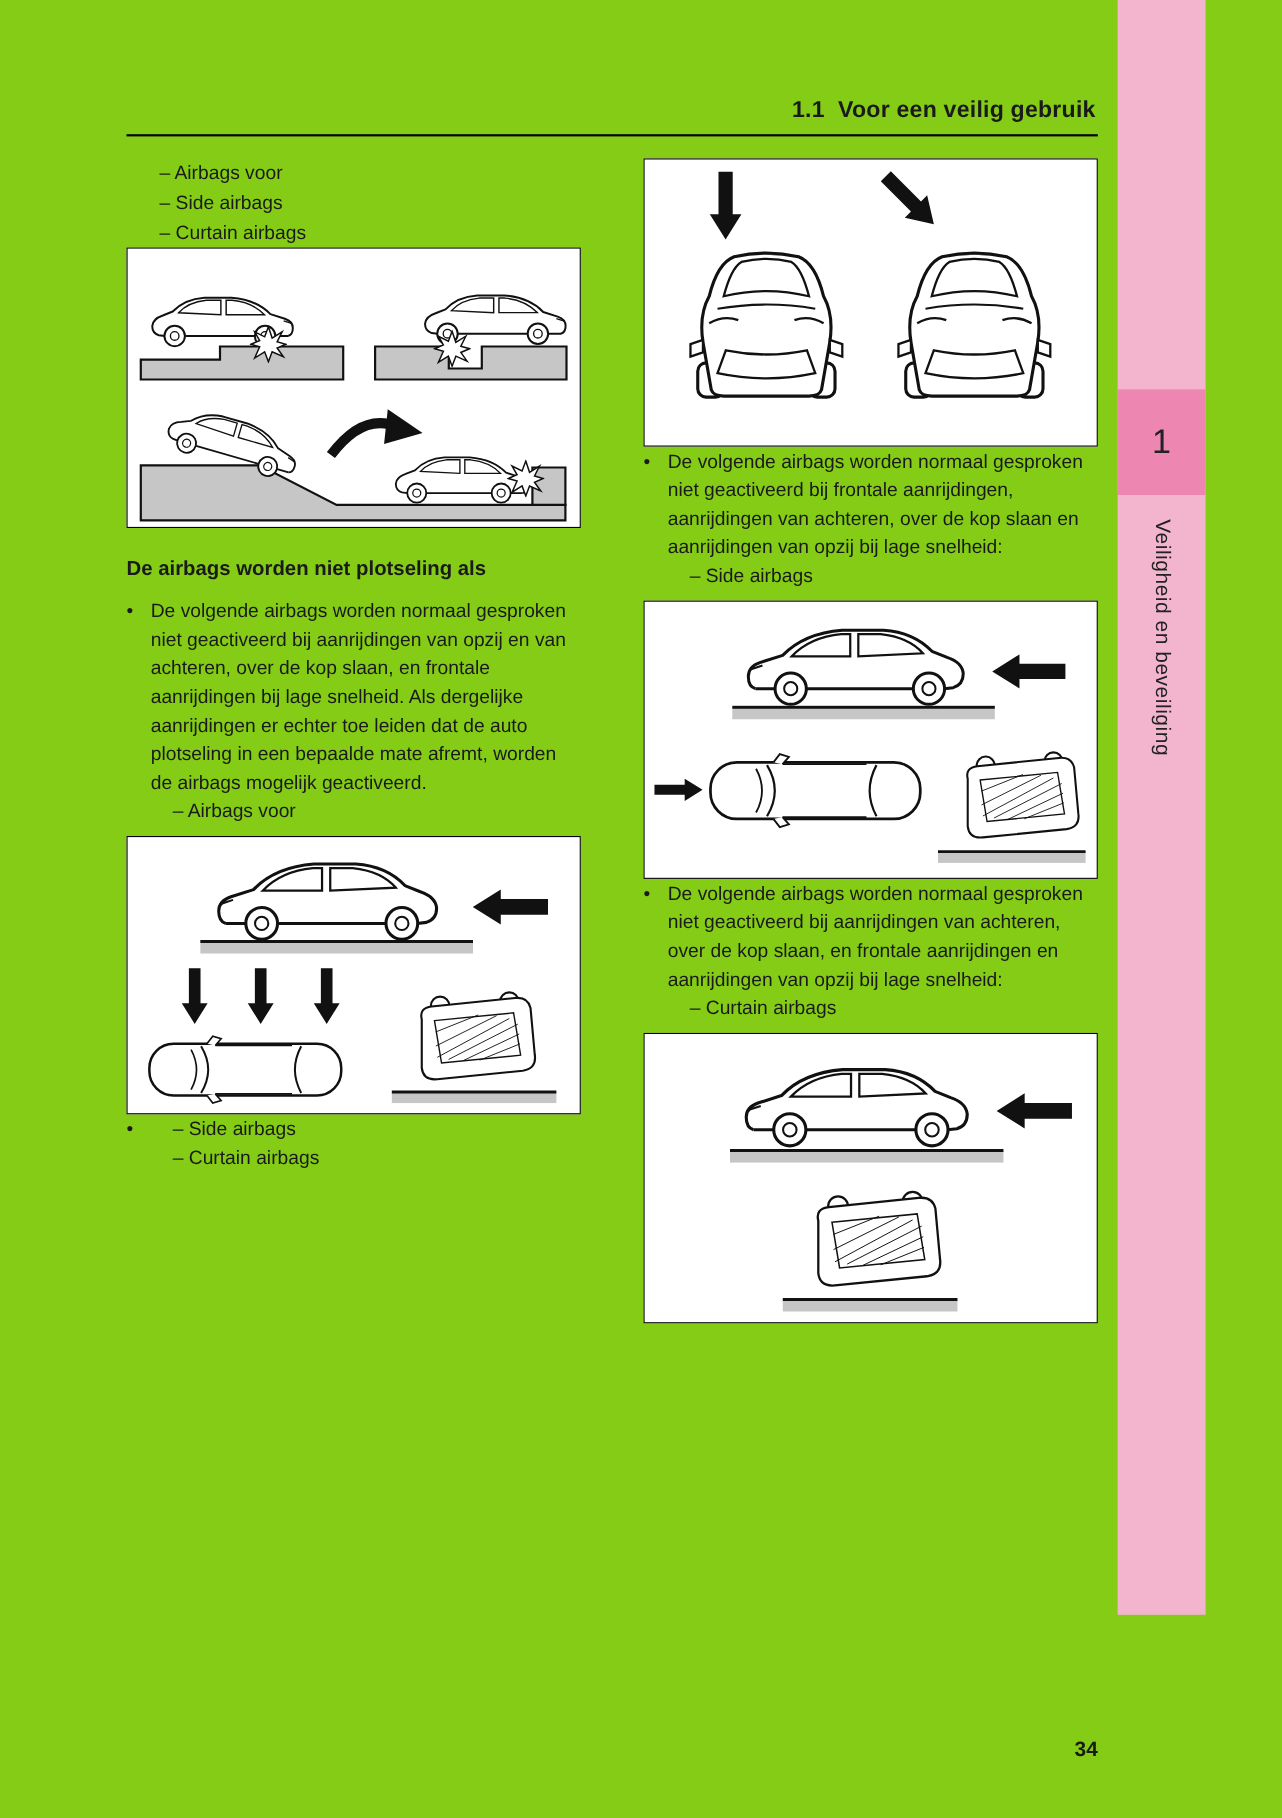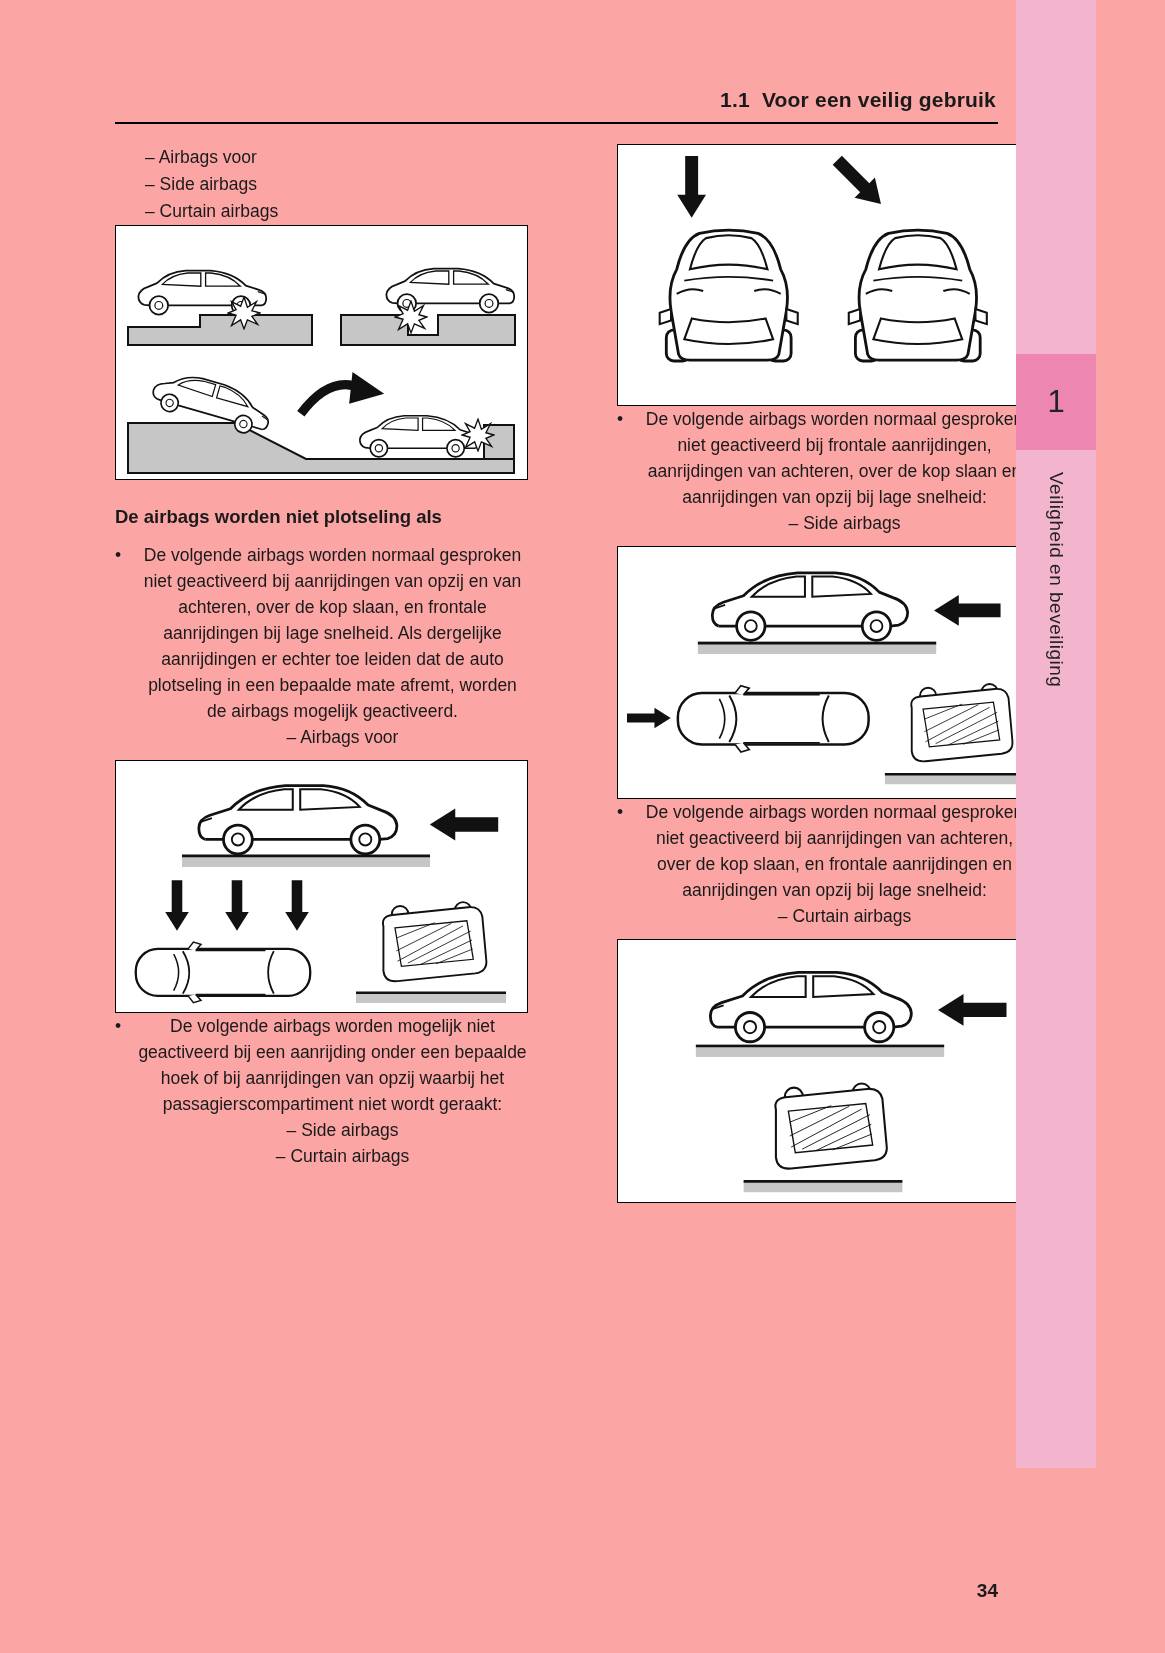--- a/index.html
+++ b/index.html
@@ -3,38 +3,38 @@
 <meta charset="utf-8">
 <style>
   * { box-sizing: border-box; }
   html, body { margin: 0; padding: 0; }
   body {
     width: 1165px; height: 1653px;
     background: #ffffff;
     font-family: "Liberation Sans", "DejaVu Sans", sans-serif;
     color: #1a1a1a;
   }
-  .page { position: relative; width: 1165px; height: 1653px; overflow: hidden; background:#fca5a5; }
+  .page { position: relative; width: 1165px; height: 1653px; overflow: hidden; background:#84cc16; }
 
   
   .content { position: absolute; left: 115px; top: 0; width: 883px; }
   .header { border-bottom: 2px solid #000; padding: 88px 2px 10px 0; text-align: right; }
   .header .title { font-size: 21px; font-weight: bold; letter-spacing: 0.2px; }
 
-  .columns { display: flex; gap: 89px; margin-top: 20px; }
+  .columns { display: flex; gap: 57px; margin-top: 20px; }
   .col { width: 413px; flex: none; }
 
   .intro-list { padding-left: 30px; font-size: 17.5px; line-height: 27px; }
   .intro-item { white-space: nowrap; }
 
   .section-heading { font-size: 18.5px; font-weight: bold; margin: 26px 0 14px 0; }
 
   .bullet { display: flex; font-size: 17.5px; line-height: 26px; margin: 0 0 10px 0; }
   .bmark { width: 22px; flex: none; }
-  .bbody { flex: 1; text-align: center; }
+  .bbody { flex: 1; }
   .btext { margin: 0; }
   .sub { margin: 0; padding-left: 20px; }
 
   figure.fig { border: 1.6px solid #000; width: 100%; margin: 0; background: #fff; }
   .fig-l1 { height: 255px; margin: 32px 0 26px 0; }
   .fig-l2 { height: 253px; margin: 20px 0 26px 0; }
   .fig-r1 { height: 262px; margin: 0 0 22px 0; }
   .fig-r2 { height: 253px; margin: 20px 0 24px 0; }
   .fig-r3 { height: 264px; margin: 24px 0 0 0; }
   svg.figsvg { display: block; width: 100%; height: 100%; }
@@ -209,21 +209,20 @@
             <use href="#arrow-down" x="168" y="118" width="26" height="53"></use>
             <use href="#car-top" x="16" y="175" width="182" height="72.8"></use>
             <use href="#ground" x="240" y="230" width="150" height="12"></use>
             <use href="#car-under" x="252" y="136" width="122" height="96.3"></use>
           </svg>
         </figure>
 
         <div class="bullet">
           <span class="bmark">•</span>
           <div class="bbody">
-            <p class="btext">De volgende airbags worden mogelijk niet geactiveerd bij een aanrijding onder een bepaalde hoek of bij aanrijdingen van opzij waarbij het passagierscompartiment niet wordt geraakt:</p>
             <p class="sub">– Side airbags</p>
             <p class="sub">– Curtain airbags</p>
           </div>
         </div>
 
       </div>
 
       <div class="col">
 
         <figure class="fig fig-r1">

